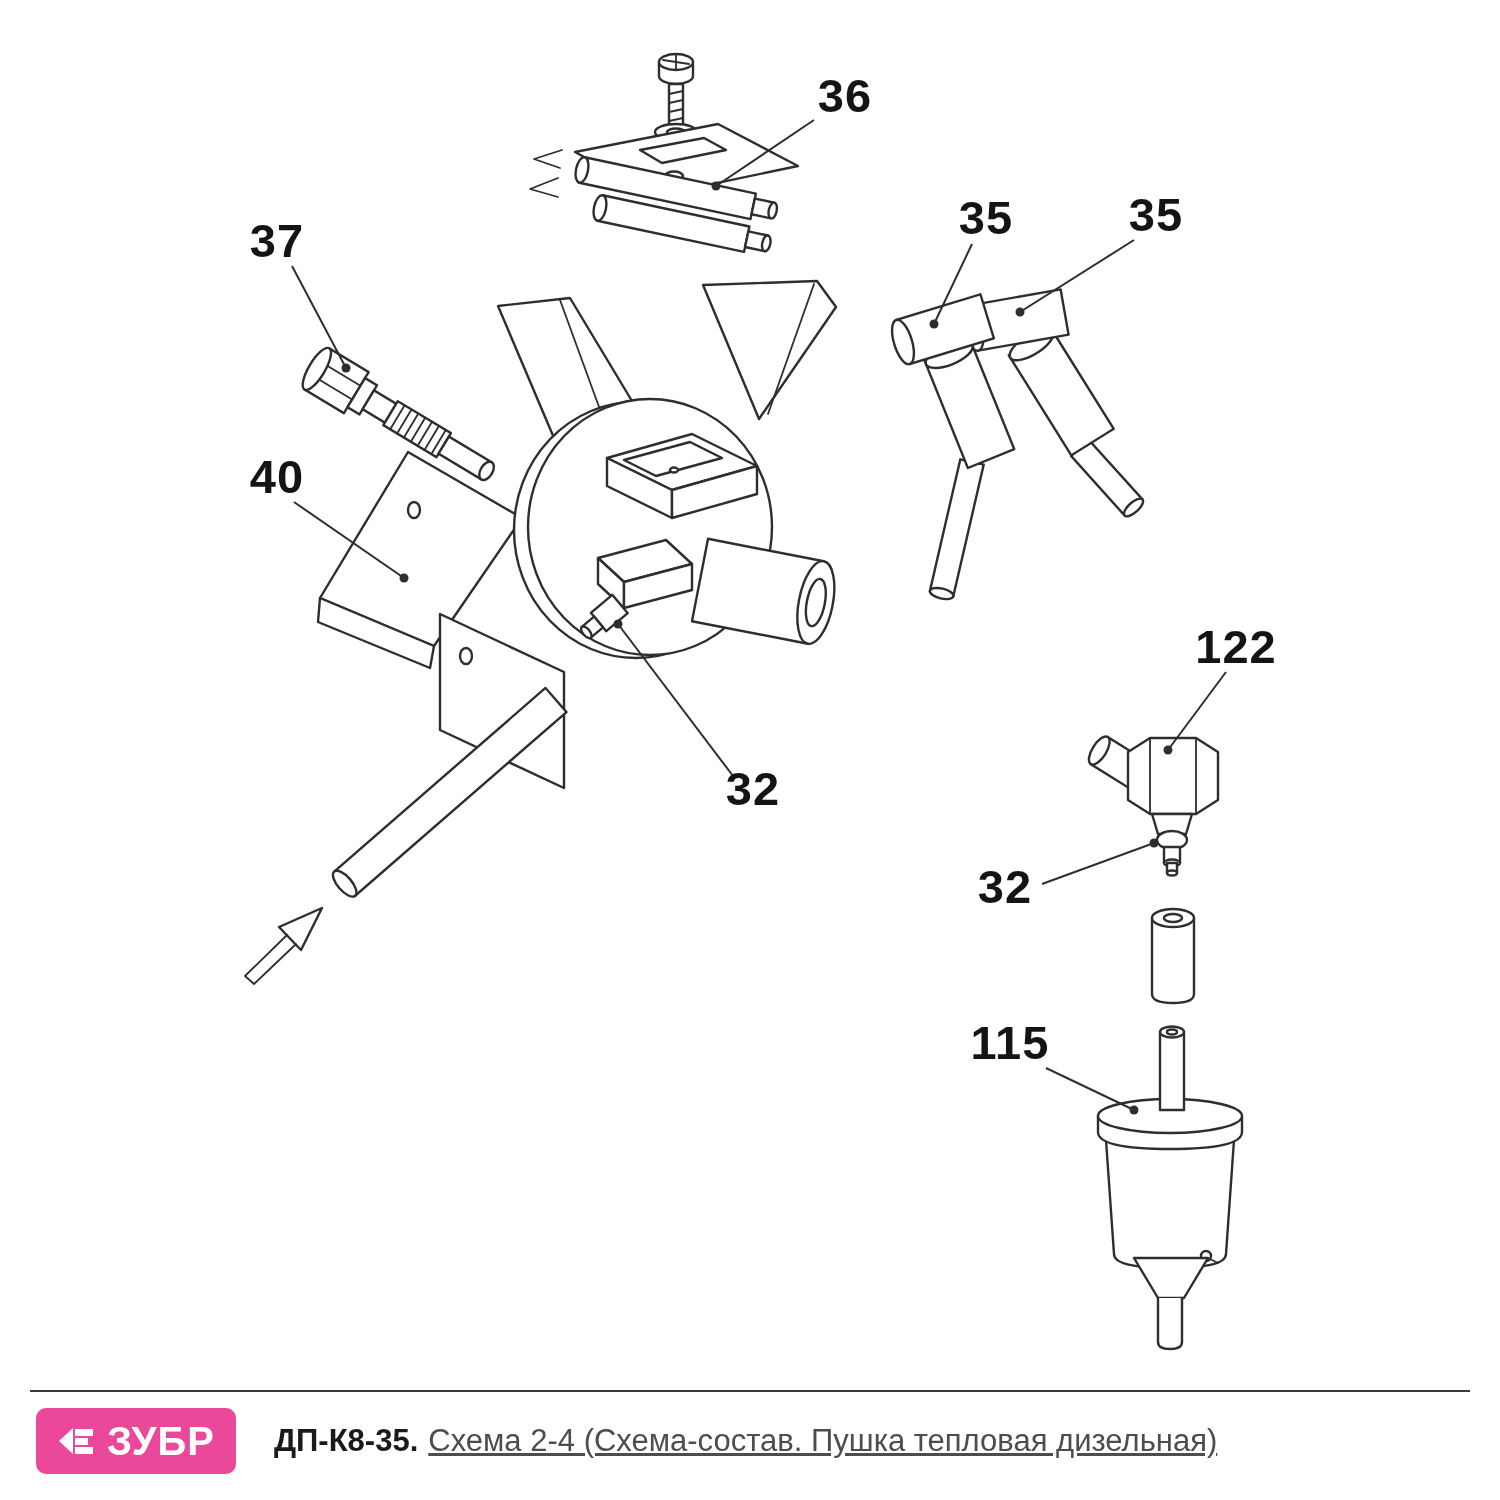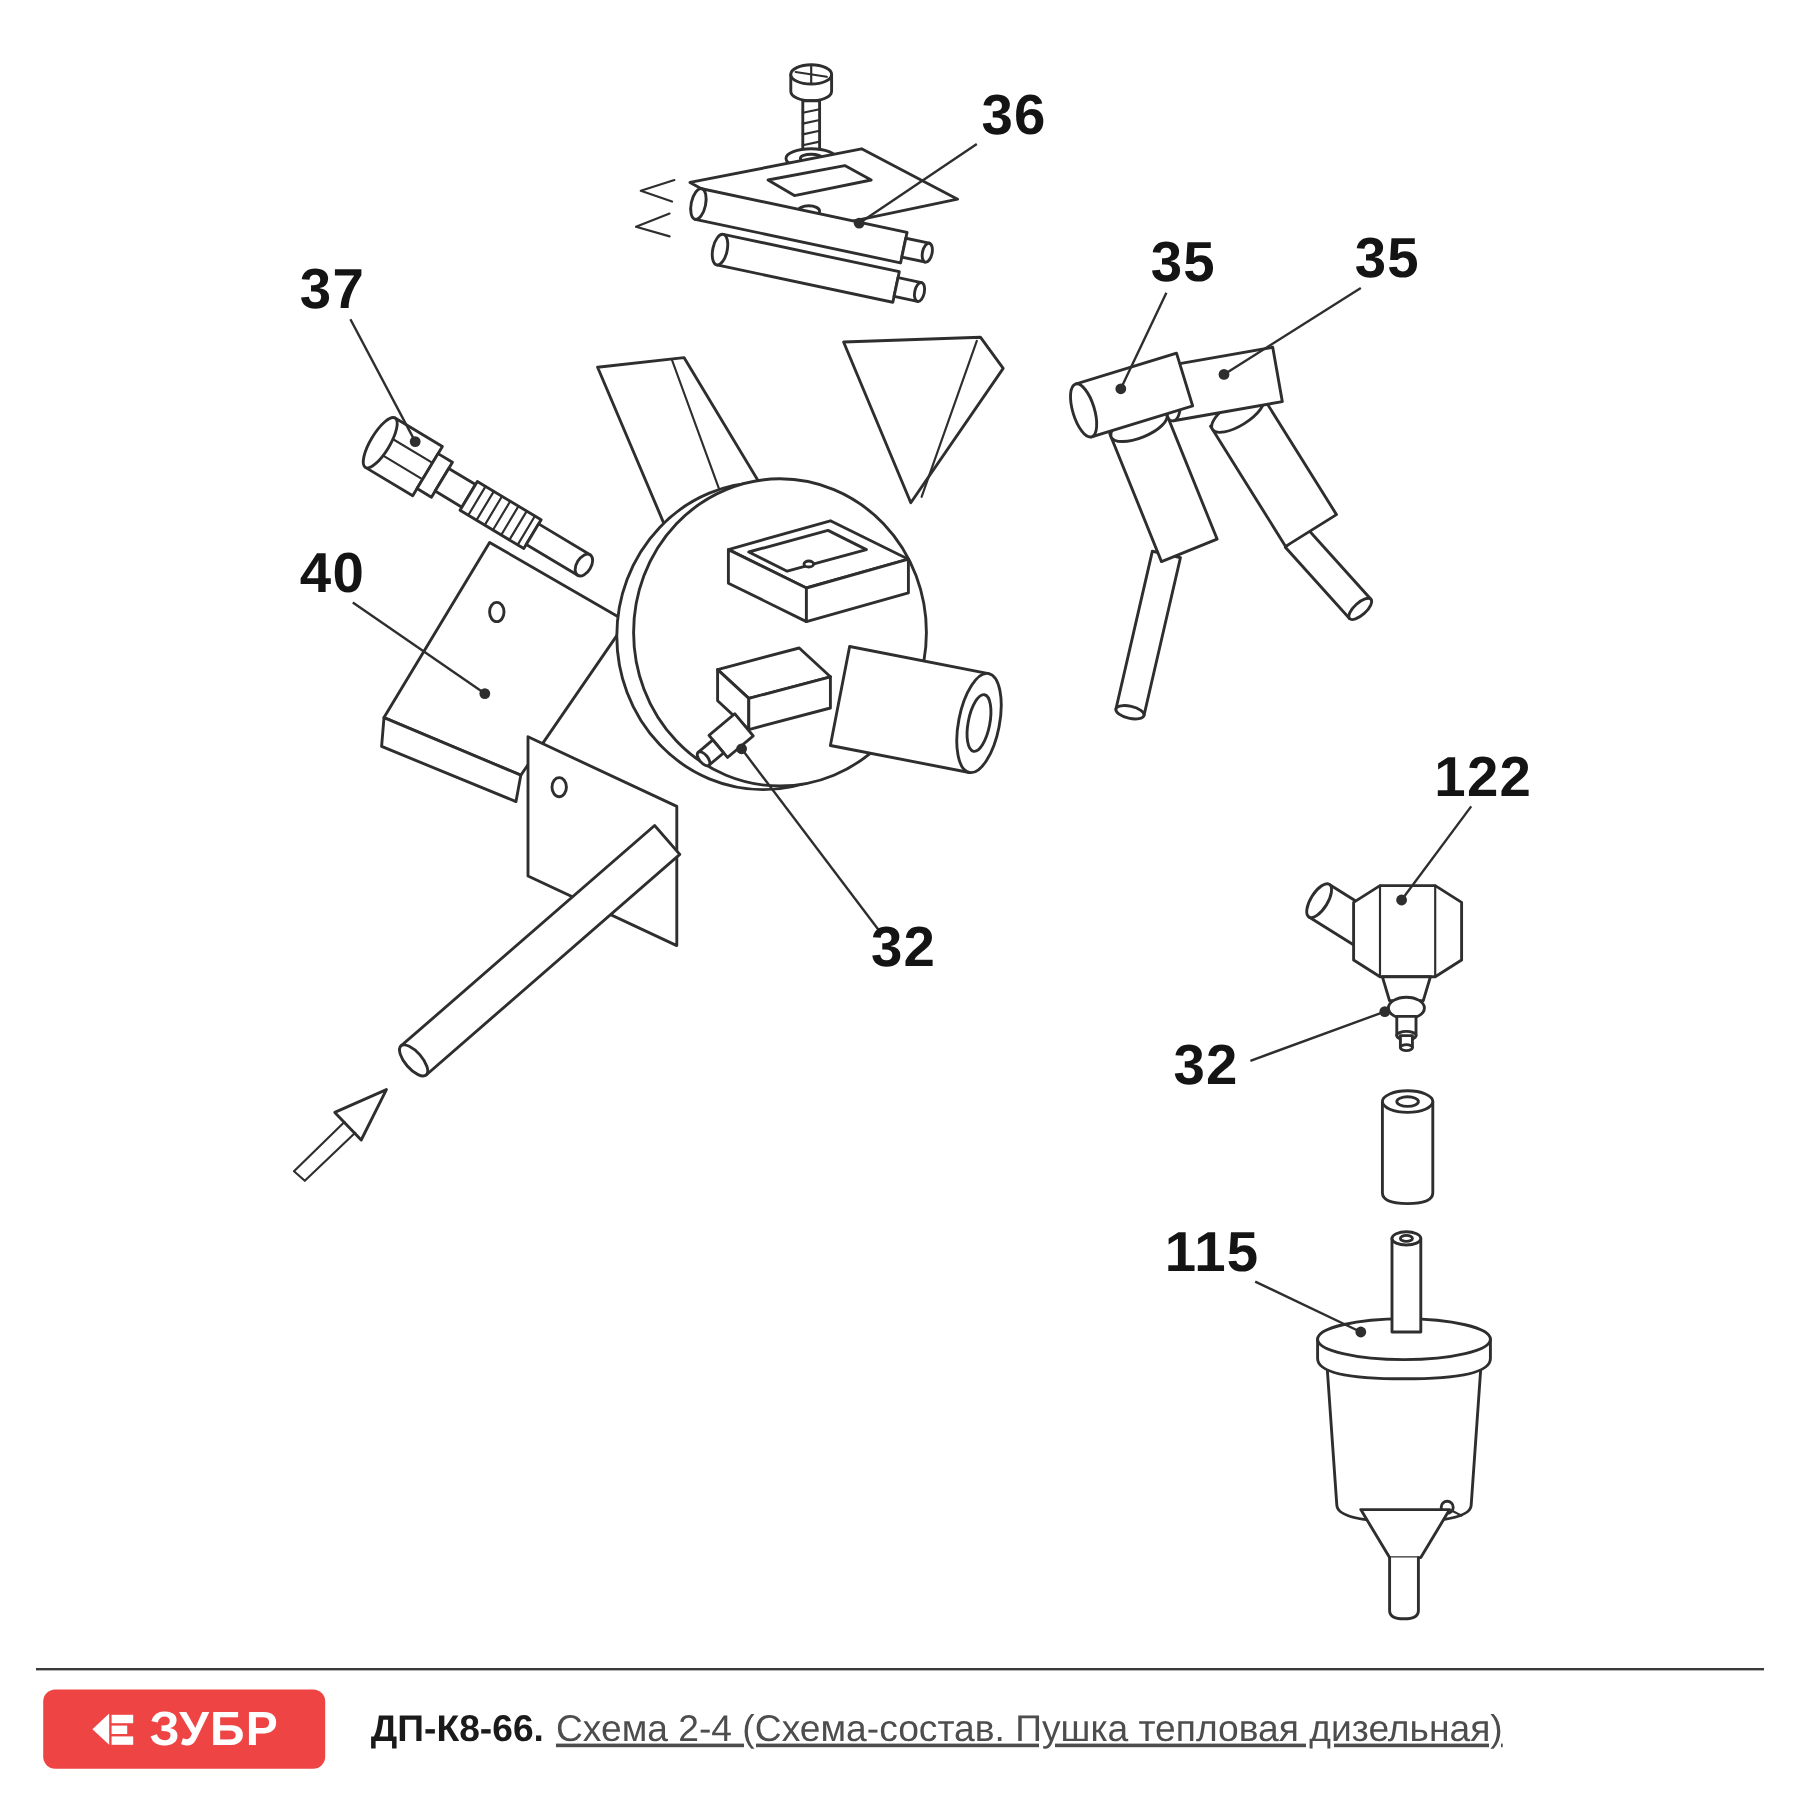--- a/index.html
+++ b/index.html
@@ -10,21 +10,21 @@
   .part{fill:#ffffff;stroke:#2e2e2e;stroke-width:2.4;stroke-linejoin:round;stroke-linecap:round;}
   .partline{fill:none;stroke:#2e2e2e;stroke-width:1.8;stroke-linecap:round;stroke-linejoin:round;}
   .leader{stroke:#2e2e2e;stroke-width:2;fill:none;}
   .dot{fill:#2e2e2e;stroke:none;}
   .callout{font-family:"Liberation Sans",sans-serif;font-size:47px;font-weight:600;fill:#141414;letter-spacing:1px;}
   
   .footer{position:absolute;left:0;top:1390px;width:1500px;height:110px;background:#fff;}
   .footer-divider{margin:0 30px;border-top:2px solid #3a3a3a;}
   .footer-row{display:flex;align-items:center;padding:16px 0 0 36px;}
   .logo-badge{display:flex;align-items:center;justify-content:center;gap:10px;
-              width:235px;height:66px;background:#ef4444;border-radius:10px;flex:0 0 auto;}
+              width:200px;height:66px;background:#ec4899;border-radius:10px;flex:0 0 auto;}
   .logo-text{color:#ffffff;font-size:40px;font-weight:bold;letter-spacing:1px;line-height:1;}
   .footer-title{margin-left:38px;font-size:31px;white-space:nowrap;}
   .model{font-weight:bold;color:#1a1a1a;}
   .subtitle{color:#4d4d4d;margin-left:10px;font-weight:normal;text-decoration:underline;}
 </style>
 </head>
 <body>
 
 <div class="page">
 
@@ -255,18 +255,18 @@
     <div class="logo-badge">
       <svg width="40" height="34" viewBox="0 0 40 34">
         <polygon points="2,17 16,4 16,30" fill="#ffffff"></polygon>
         <rect x="18" y="5" width="18" height="7" fill="#ffffff"></rect>
         <rect x="18" y="14" width="13" height="7" fill="#ffffff"></rect>
         <rect x="18" y="23" width="18" height="7" fill="#ffffff"></rect>
       </svg>
       <span class="logo-text">ЗУБР</span>
     </div>
     <div class="footer-title">
-      <span class="model">ДП-К8-66.</span><span class="subtitle">Схема 2-4 (Схема-состав. Пушка тепловая дизельная)</span>
+      <span class="model">ДП-К8-35.</span><span class="subtitle">Схема 2-4 (Схема-состав. Пушка тепловая дизельная)</span>
     </div>
   </div>
 </div>
 
 </div>
 
 </body></html>

